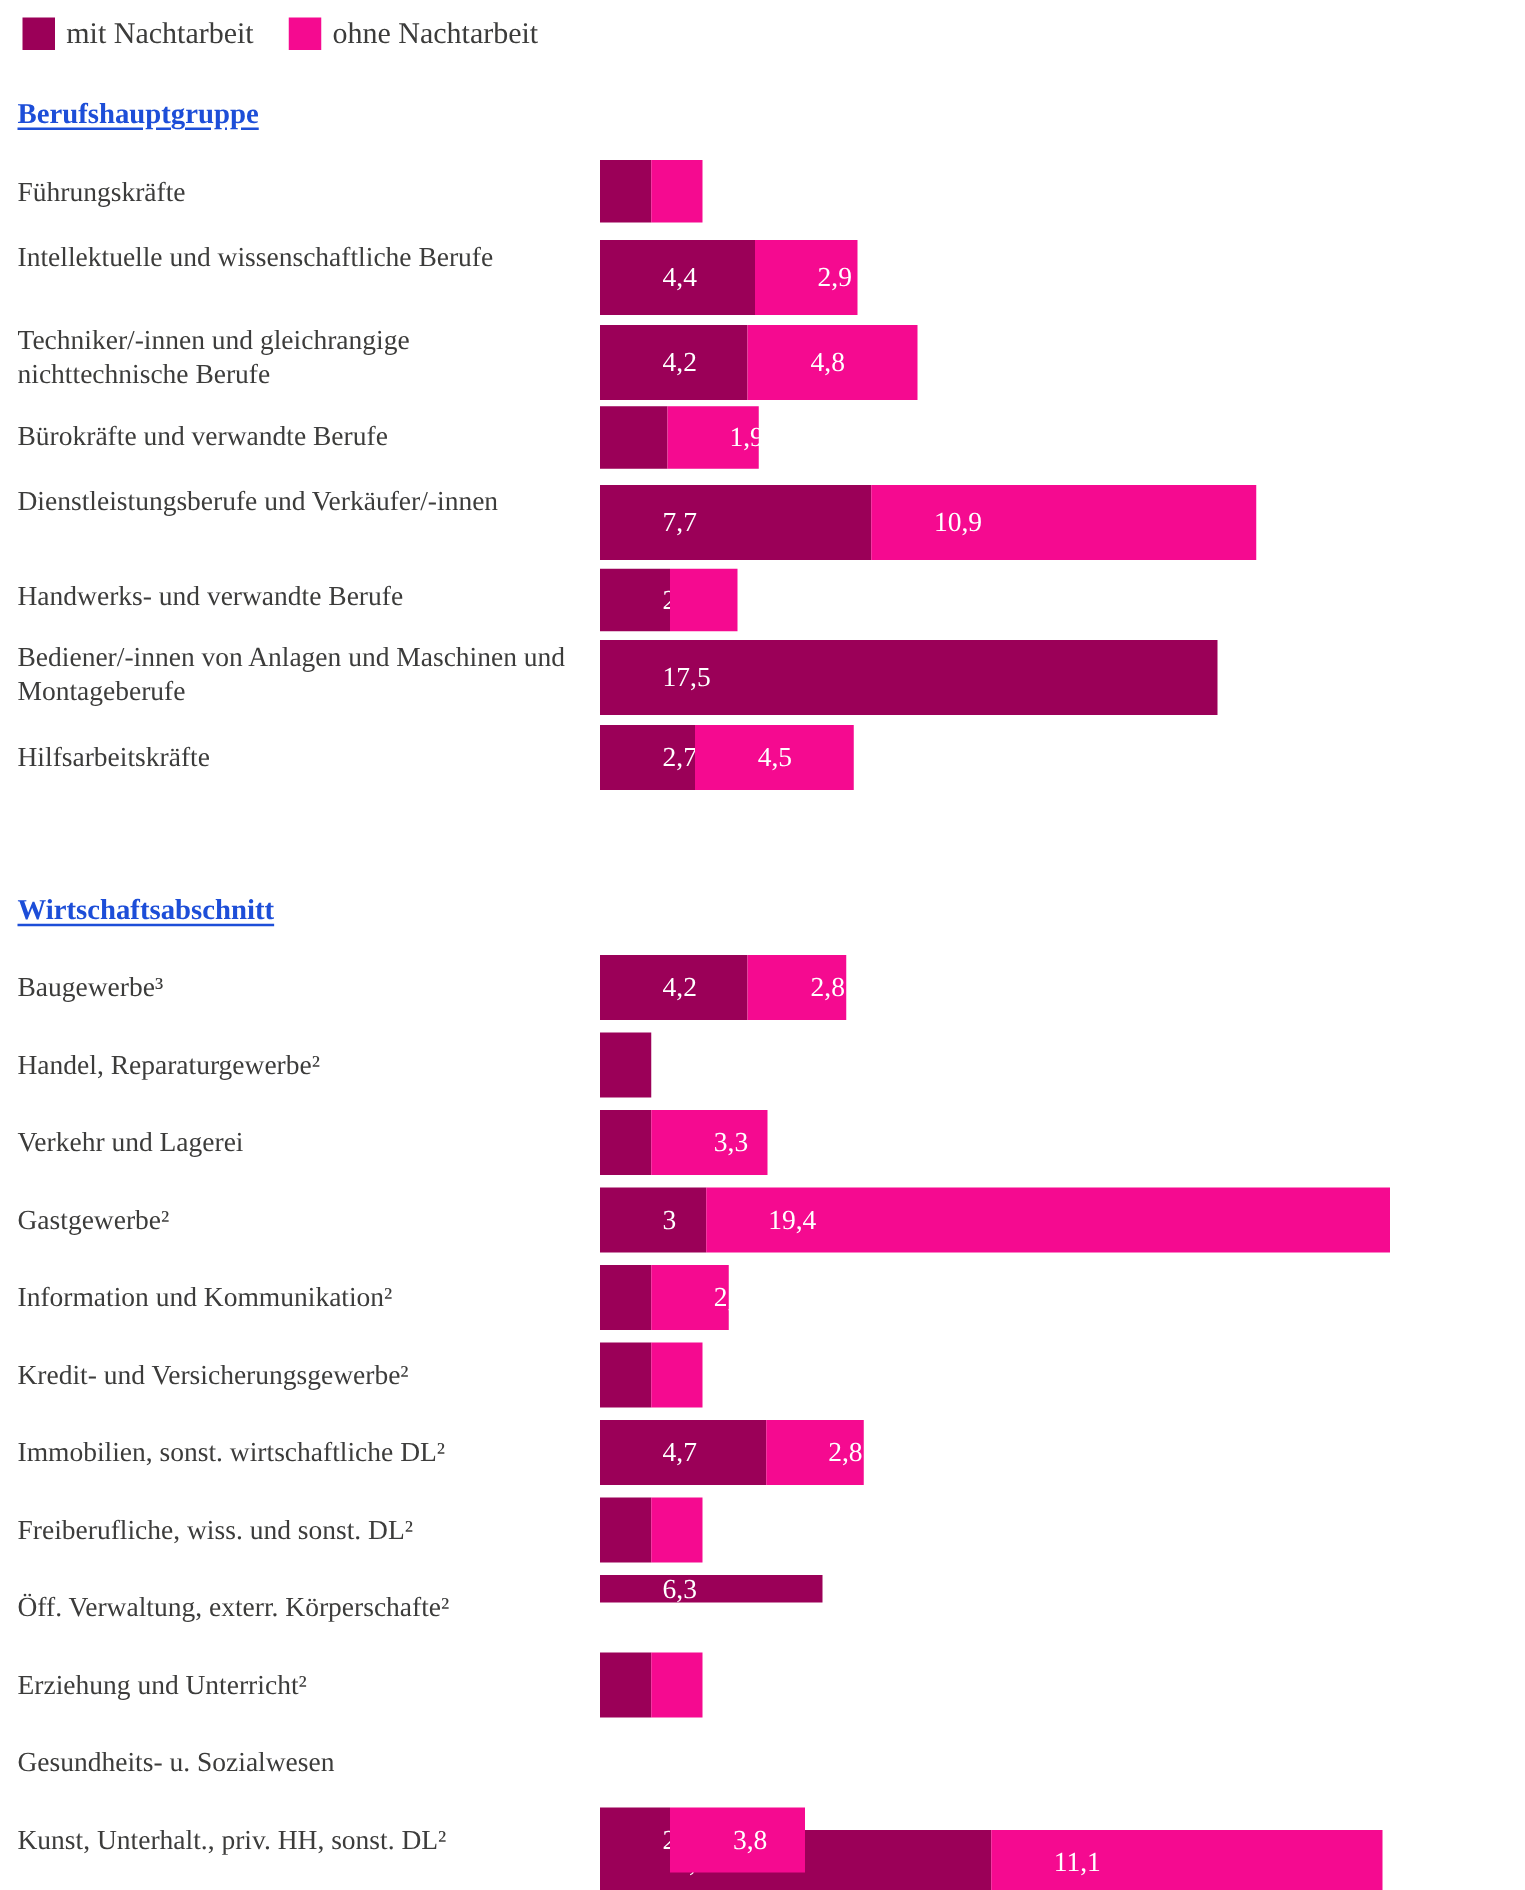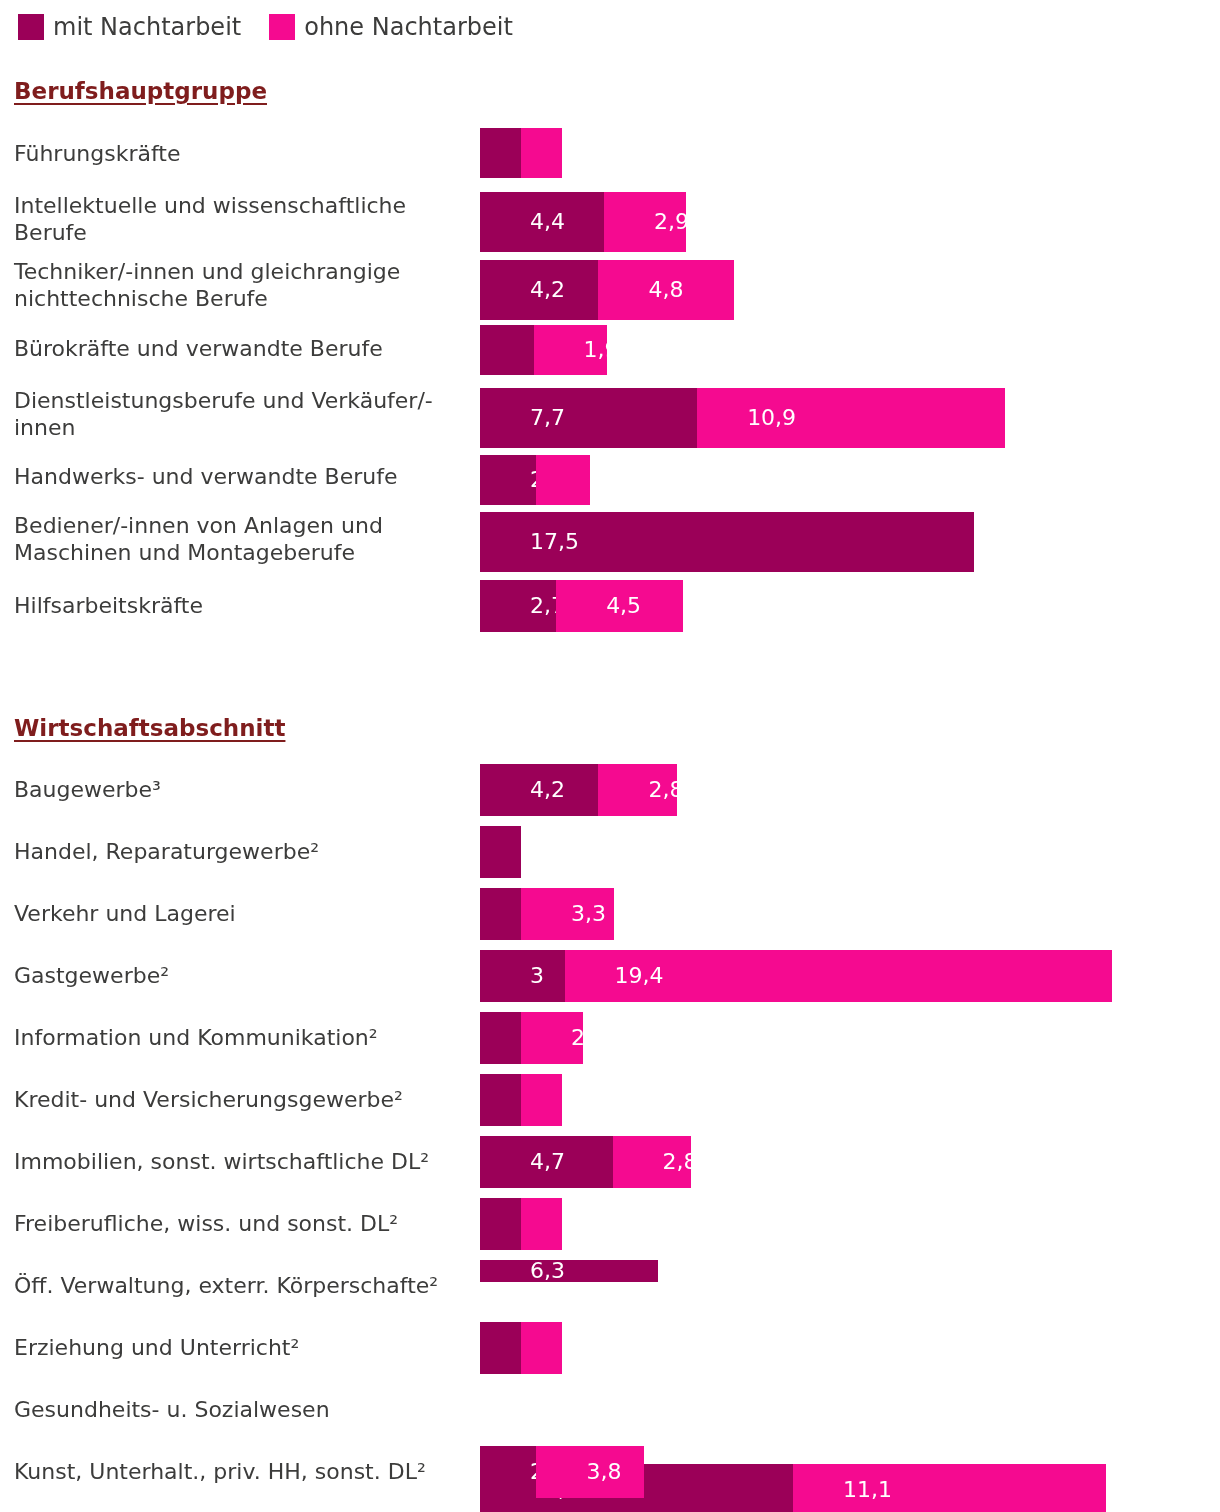--- a/index.html
+++ b/index.html
@@ -12,20 +12,21 @@
     height: 1512px;
     font-family: "DejaVu Sans", "Liberation Sans", sans-serif;
     color: #3c3c3b;
     overflow: hidden;
     position: relative;
   }
   .page {
     position: relative;
     width: 1220px;
     height: 1260px;
+    font-family: Liberation Serif, serif;
   }
 
   
   .legend {
     position: absolute;
     left: 18px;
     top: 10px;
     display: flex;
     align-items: center;
     gap: 10px;
@@ -48,21 +49,21 @@
     color: #3c3c3b;
     white-space: nowrap;
   }
 
   
   .section-title {
     position: absolute;
     left: 14px;
     font-size: 23px;
     font-weight: bold;
-    color: #7f1d1d;
+    color: #1d4ed8;
     text-decoration: underline;
     text-underline-offset: 4px;
     white-space: nowrap;
   }
 
   
   .row {
     position: absolute;
     left: 0;
     width: 1220px;

